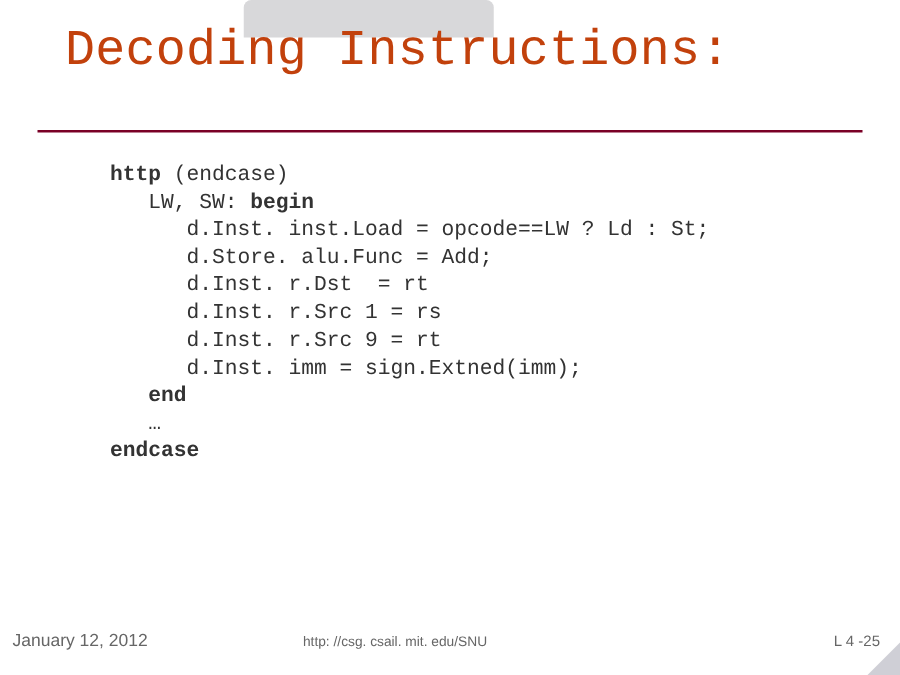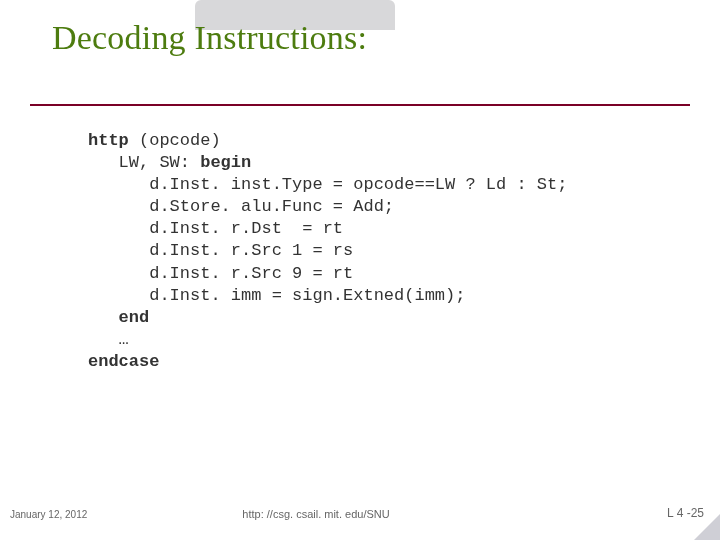--- a/index.html
+++ b/index.html
@@ -19,24 +19,24 @@
     width: 200px;
     height: 30px;
     background: #d8d8da;
     border-top-left-radius: 6px;
     border-top-right-radius: 6px;
   }
   .title {
     position: absolute;
     top: 18px;
     left: 52px;
-    font-size: 34px;
+    font-size: 40px;
     line-height: 1.18;
-    color: #4d7c0f;
-    font-family: Liberation Serif, serif;
+    color: #c2410c;
+    font-family: Liberation Mono, monospace;
     letter-spacing: 0.2px;
   }
   .title-underline {
     position: absolute;
     top: 104px;
     left: 30px;
     width: 660px;
     height: 2px;
     background: #7a0026;
   }
@@ -48,21 +48,21 @@
     font-size: 17px;
     line-height: 1.3;
     color: #333;
     white-space: pre;
   }
   .code .kw { font-weight: bold; }
   .footer-date {
     position: absolute;
     bottom: 20px;
     left: 10px;
-    font-size: 10px;
+    font-size: 14px;
     color: #666;
     font-family: Arial, sans-serif;
   }
   .footer-url {
     position: absolute;
     bottom: 20px;
     left: 0;
     width: 632px;
     text-align: center;
     font-size: 11px;
@@ -91,23 +91,23 @@
 </head>
 <body>
 
 <div class="tab-bg"></div>
 
 <div class="title">
   <span>Decoding Instructions:</span><br>
 </div>
 <div class="title-underline"></div>
 
-<div class="code"><span class="kw">http</span><span> (opcode)</span>
+<div class="code"><span class="kw">http</span><span> (endcase)</span>
 <span>   LW, SW: </span><span class="kw">begin</span>
-<span>      d.Inst. inst.Type = opcode==LW ? Ld : St;</span>
+<span>      d.Inst. inst.Load = opcode==LW ? Ld : St;</span>
 <span>      d.Store. alu.Func = Add;</span>
 <span>      d.Inst. r.Dst  = rt</span>
 <span>      d.Inst. r.Src 1 = rs</span>
 <span>      d.Inst. r.Src 9 = rt</span>
 <span>      d.Inst. imm = sign.Extned(imm);</span>
 <span class="kw">   end</span>
 <span>   …</span>
 <span class="kw">endcase</span></div>
 
 <div class="footer-date">January 12, 2012</div>

